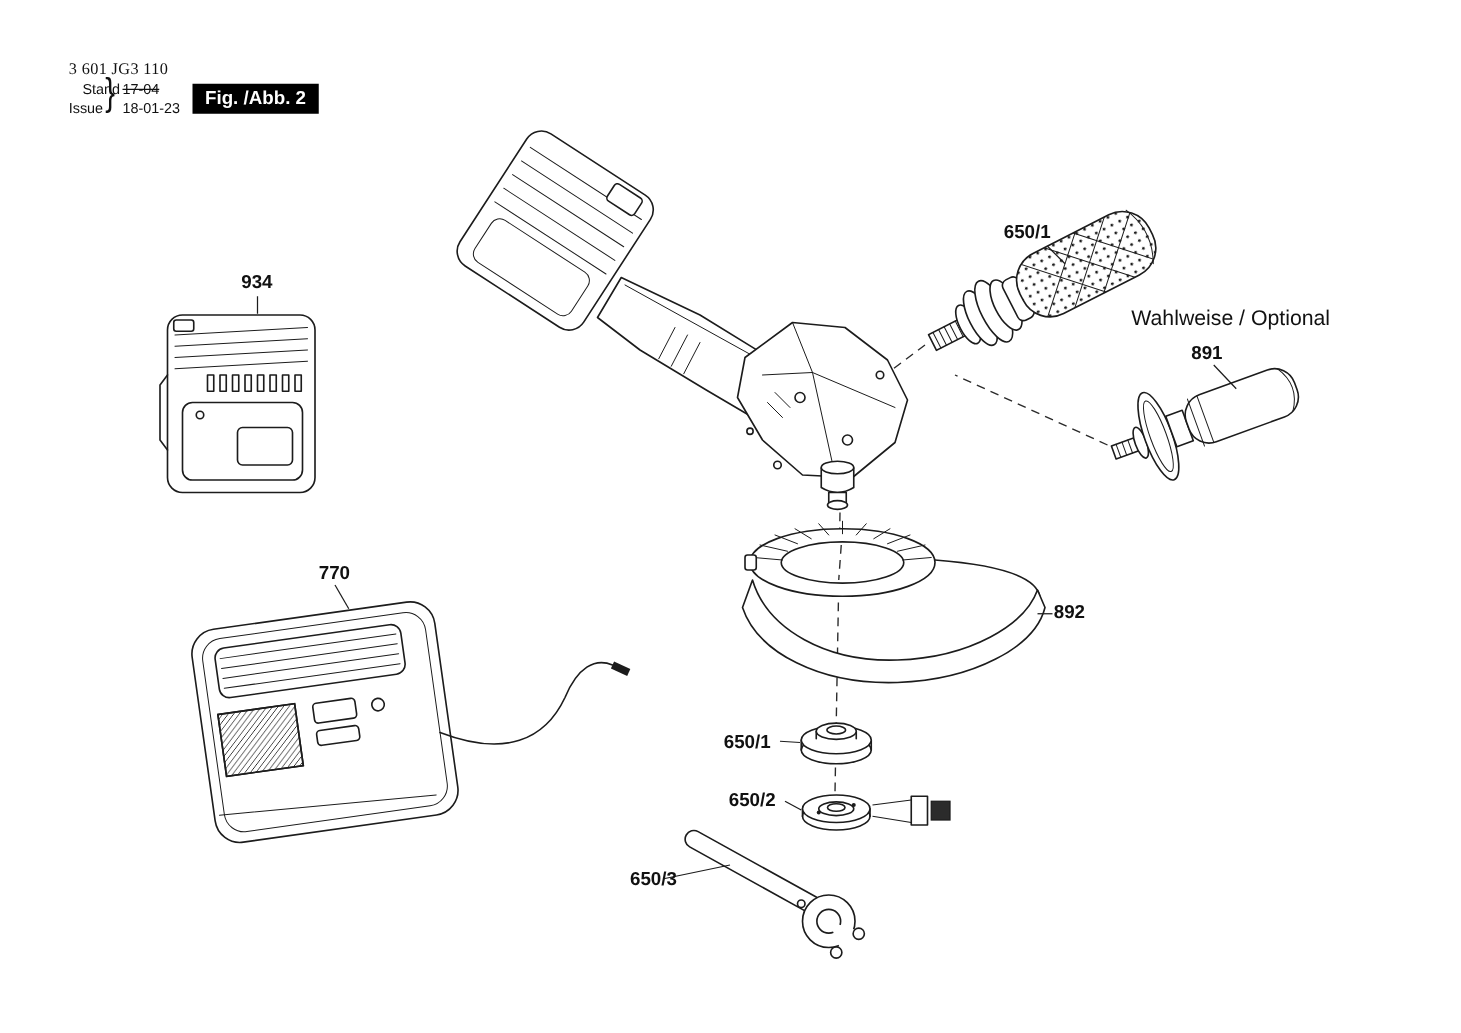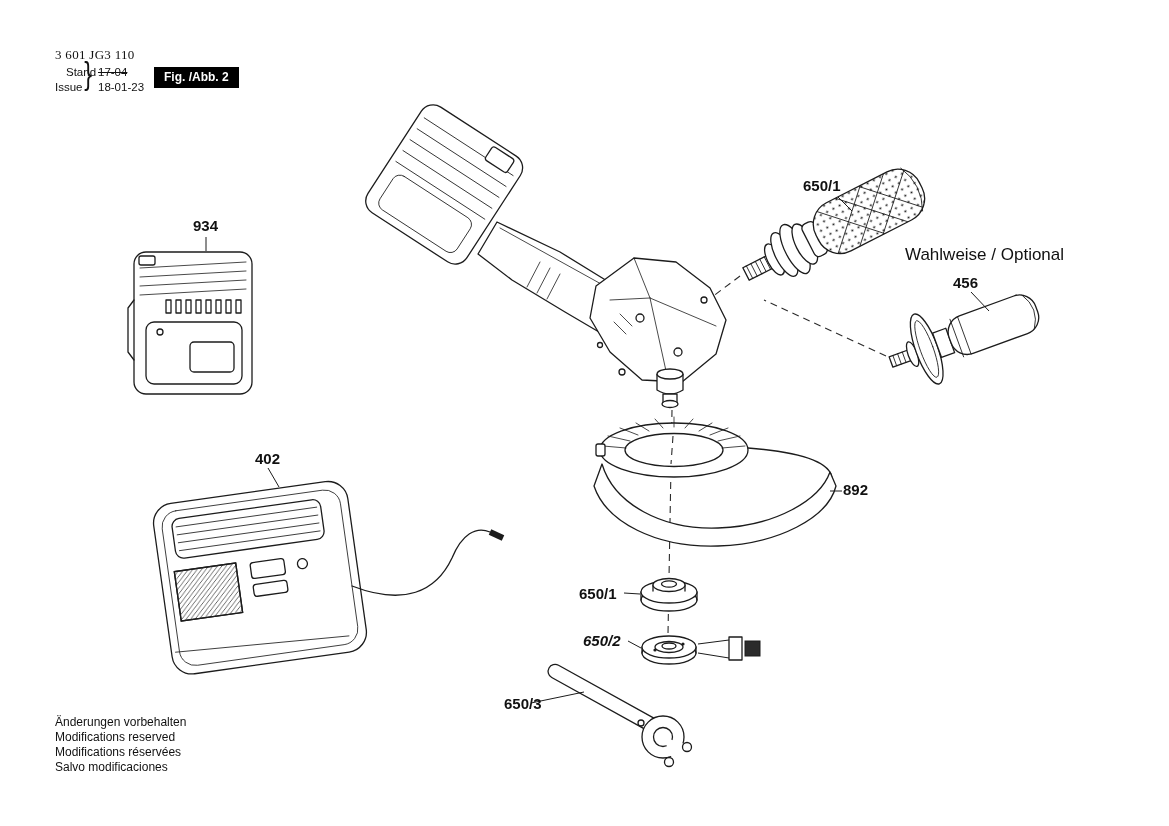--- a/index.html
+++ b/index.html
@@ -12,21 +12,21 @@
   .thin { stroke:#1c1c1c; fill:none; stroke-width:0.8; stroke-linecap:round; }
   .dash { stroke:#2a2a2a; fill:none; stroke-width:1.1; stroke-dasharray:7 5; }
   .lead { stroke:#1c1c1c; fill:none; stroke-width:1; }
   .dark { fill:#2b2b2b; stroke:#1c1c1c; stroke-width:1; }
 
   .hdr-pn  { position:absolute; left:55px; top:47px; font-size:13px; letter-spacing:0.3px;font-family:Liberation Serif, serif; }
   .hdr-row { position:absolute; font-size:11.5px; }
   .strike  { text-decoration:line-through; }
   .brace   { position:absolute; left:83px; top:56px; font-size:31px; font-weight:300; transform:scaleX(0.75); }
   .figbox  { position:absolute; left:154px; top:67px; background:#000; color:#fff; font-weight:bold;
-             font-size:12px; padding:3px 10px 4px 10px; }
+             font-size:15px; padding:3px 10px 4px 10px; }
 
   .part-label { position:absolute; font-size:15px; font-weight:bold; }
   .note-label { position:absolute; font-size:17px; font-weight:normal; }
 
   .footer { position:absolute; left:55px; top:715px; font-size:12px; line-height:15px; }
 </style>
 </head>
 <body>
 
 <div class="canvas">
@@ -192,29 +192,23 @@
 
   <div class="hdr-pn">3 601 JG3 110</div>
   <div class="hdr-row" style="left:66px; top:66px;">Stand</div>
   <div class="hdr-row strike" style="left:98px; top:66px;">17-04</div>
   <div class="hdr-row" style="left:55px; top:81px;">Issue</div>
   <div class="hdr-row" style="left:98px; top:81px;">18-01-23</div>
   <div class="brace">}</div>
   <div class="figbox">Fig. /Abb. 2</div>
 
   <div class="part-label" style="left:193px; top:217px;">934</div>
-  <div class="part-label" style="left:255px; top:450px;">402</div>
+  <div class="part-label" style="left:255px; top:450px;">770</div>
   <div class="part-label" style="left:803px; top:177px;">650/1</div>
   <div class="note-label" style="left:905px; top:245px;">Wahlweise / Optional</div>
-  <div class="part-label" style="left:953px; top:274px;">456</div>
+  <div class="part-label" style="left:953px; top:274px;">891</div>
   <div class="part-label" style="left:843px; top:481px;text-align:right;">892</div>
   <div class="part-label" style="left:579px; top:585px;">650/1</div>
-  <div class="part-label" style="left:583px; top:632px;font-style:italic;">650/2</div>
+  <div class="part-label" style="left:583px; top:632px;">650/2</div>
   <div class="part-label" style="left:504px; top:695px;">650/3</div>
 
-  <div class="footer">
-    <div>Änderungen vorbehalten</div>
-    <div>Modifications reserved</div>
-    <div>Modifications réservées</div>
-    <div>Salvo modificaciones</div>
-  </div>
 
 </div>
 
 </body></html>

